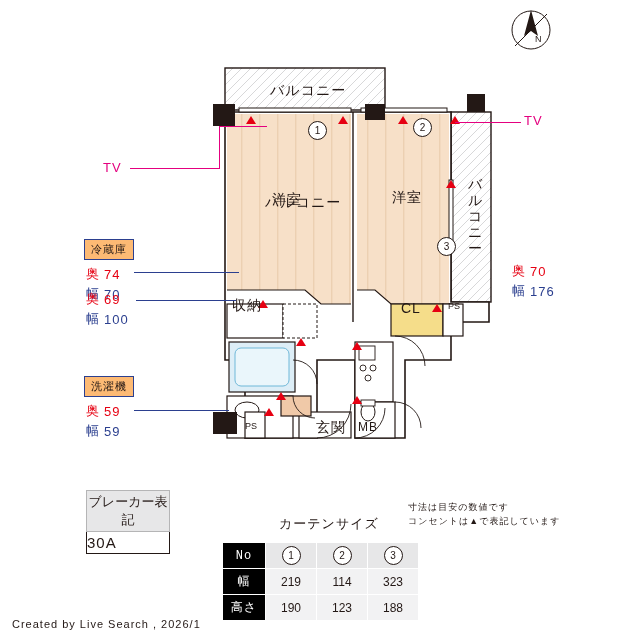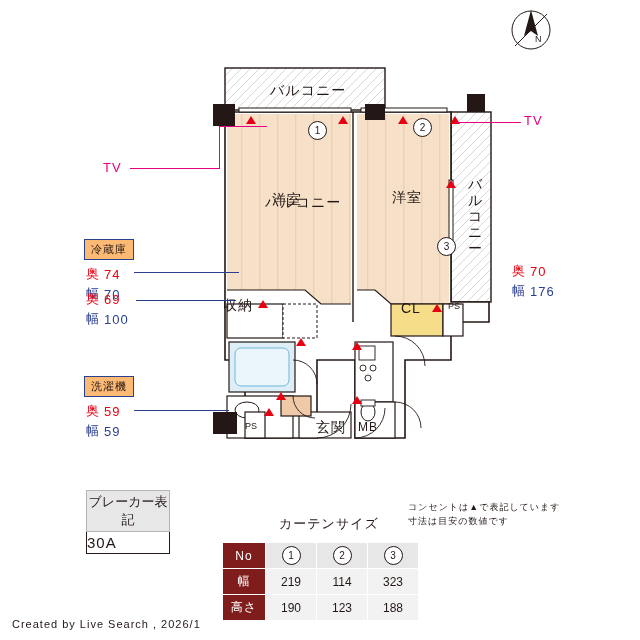--- a/index.html
+++ b/index.html
@@ -58,21 +58,21 @@
 
   
   #curtain-title{left:279px;top:515px;font-size:13px;color:#231815;letter-spacing:1px;}
   #curtain{left:222px;top:542px;border-collapse:collapse;}
   #curtain td{
     border:1px solid #ffffff;
     font-size:12px;color:#231815;
     text-align:center;
     width:48px;height:23px;
   }
-  #curtain td.hd{background:#7f1d1d;color:#ffffff;width:40px;letter-spacing:1px;}
+  #curtain td.hd{background:#000000;color:#ffffff;width:40px;letter-spacing:1px;font-family:Liberation Mono, monospace;}
   #curtain td.sub{background:#e7e7e8;}
   #curtain td.cell{background:#f2f2f3;}
 
   
   #note{left:408px;top:500px;font-size:9px;color:#231815;line-height:1.6;letter-spacing:1px;}
 
   
   #footer{left:12px;top:618px;width:508px;padding-right:12px;
     font-size:11px;color:#231815;letter-spacing:1px;box-sizing:border-box;}
 
@@ -187,21 +187,21 @@
 
   
   <span class="abs room-label" style="left:60px;top:134px;">バルコニー</span>
   
 </div>
 
 <span class="abs room-label" style="left:270px;top:82px;">バルコニー</span>
 <span class="abs room-label" style="left:272px;top:191px;">洋室</span>
 <span class="abs room-label" style="left:392px;top:189px;">洋室</span>
 <span class="abs room-label" style="left:468px;top:176px;width:14px;line-height:1.15;">バルコニー</span>
-<span class="abs room-label" style="left:223px;top:297px;">収納</span>
+<span class="abs room-label" style="left:232px;top:297px;">収納</span>
 <span class="abs room-label" style="left:401px;top:300px;">CL</span>
 <span class="abs small-label" style="left:448px;top:301px;font-size:9px;">PS</span>
 <span class="abs small-label" style="left:245px;top:421px;font-size:9px;">PS</span>
 <span class="abs room-label" style="left:316px;top:419px;">玄関</span>
 <span class="abs room-label" style="left:358px;top:420px;font-size:12px;">MB</span>
 
 <div class="abs circ" style="left:308px;top:121px;">1</div>
 <div class="abs circ" style="left:413px;top:118px;">2</div>
 <div class="abs circ" style="left:437px;top:237px;">3</div>
 
@@ -291,17 +291,17 @@
   <tr>
     <td class="hd">高さ</td>
     <td class="cell">190</td>
     <td class="cell">123</td>
     <td class="cell">188</td>
   </tr>
 </tbody>
   </table>
 
 <div class="abs" id="note">
+  <div>寸法は目安の数値です</div>
   <div>コンセントは▲で表記しています</div>
-  <div>寸法は目安の数値です</div>
 </div>
 
 <div class="abs" id="footer">Created by Live Search , 2026/1</div>
 
 </body></html>

